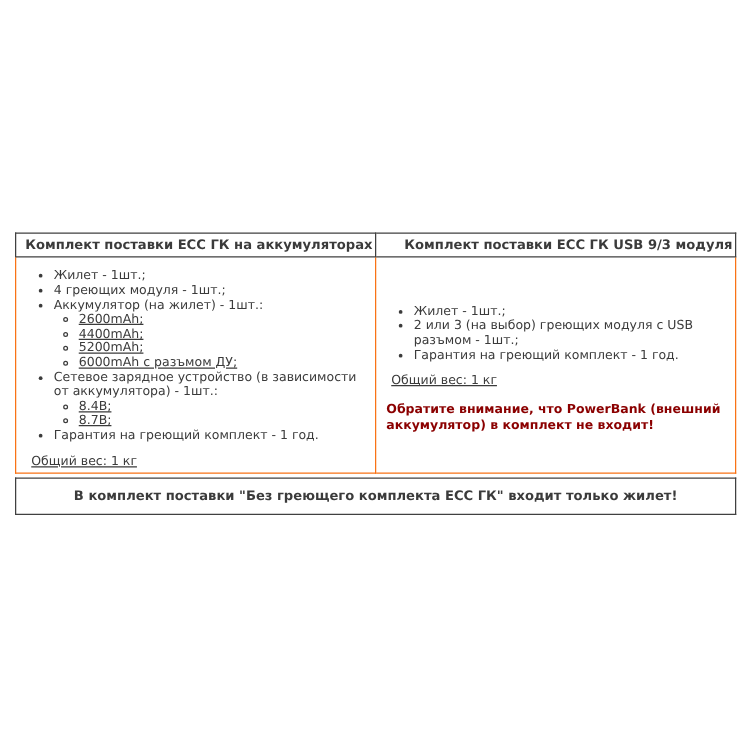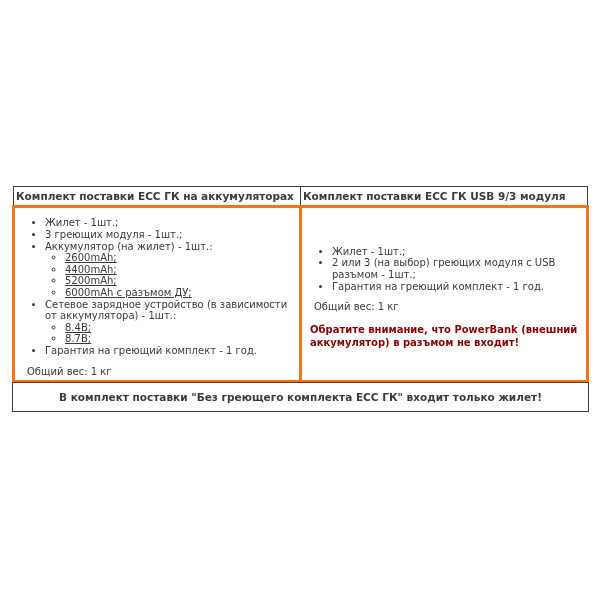--- a/index.html
+++ b/index.html
@@ -26,28 +26,28 @@
     position: absolute;
     left: 12px;
     top: 186px;
     width: 577px;
   }
   .kit-table th {
     width: 50%;
     border: 1px solid #404040;
     font-size: 10.5px;
     font-weight: bold;
-    text-align: left;
+    text-align: right;
     padding: 3px 2px;
     color: #3b3b3b;
     background: #ffffff;
     margin-top: 24px;
   }
   .kit-table td {
-    border: 3px solid #f97316;
+    border: 1px solid #f97316;
     vertical-align: middle;
     height: 172px;
     padding: 0 6px;
     font-size: 10px;
   }
   ul.main-list {
     margin: 7px 0 0 0;
     padding-left: 24px;
     list-style: disc;
   }
@@ -58,20 +58,21 @@
     text-decoration: underline;
   }
   .kit-table li {
     line-height: 11.6px;
     font-size: 10px;
   }
   .weight {
     margin: 9px 0 0 6px;
     font-size: 10px;
     line-height: 12px;
+    text-decoration: underline;
   }
   .warning {
     margin: 10px 0 0 2px;
     font-size: 10px;
     line-height: 13px;
     font-weight: bold;
     color: #8b0000;
   }
   .note-table {
     position: absolute;
@@ -100,21 +101,21 @@
         <th>Комплект поставки ЕСС ГК на аккумуляторах</th>
         <th>Комплект поставки ЕСС ГК USB 9/3 модуля</th>
       </tr>
     </thead>
     <tbody>
       <tr>
 
         <td>
           <ul class="main-list">
             <li>Жилет - 1шт.;</li>
-            <li>3 греющих модуля - 1шт.;</li>
+            <li>4 греющих модуля - 1шт.;</li>
             <li>
               <span>Аккумулятор (на жилет) - 1шт.:</span>
               <ul class="sub-list">
                 <li>2600mAh;</li>
                 <li>4400mAh;</li>
                 <li>5200mAh;</li>
                 <li>6000mAh с разъмом ДУ;</li>
               </ul>
             </li>
             <li>
@@ -129,21 +130,21 @@
           <p class="weight">Общий вес: 1 кг</p>
         </td>
 
         <td>
           <ul class="main-list">
             <li>Жилет - 1шт.;</li>
             <li>2 или 3 (на выбор) греющих модуля с USB разъмом - 1шт.;</li>
             <li>Гарантия на греющий комплект - 1 год.</li>
           </ul>
           <p class="weight">Общий вес: 1 кг</p>
-          <p class="warning">Обратите внимание, что PowerBank (внешний аккумулятор) в разъмом не входит!</p>
+          <p class="warning">Обратите внимание, что PowerBank (внешний аккумулятор) в комплект не входит!</p>
         </td>
 
       </tr>
     </tbody>
   </table>
 
   <table class="note-table">
     <tbody>
       <tr>
         <th>В комплект поставки "Без греющего комплекта ЕСС ГК" входит только жилет!</th>

